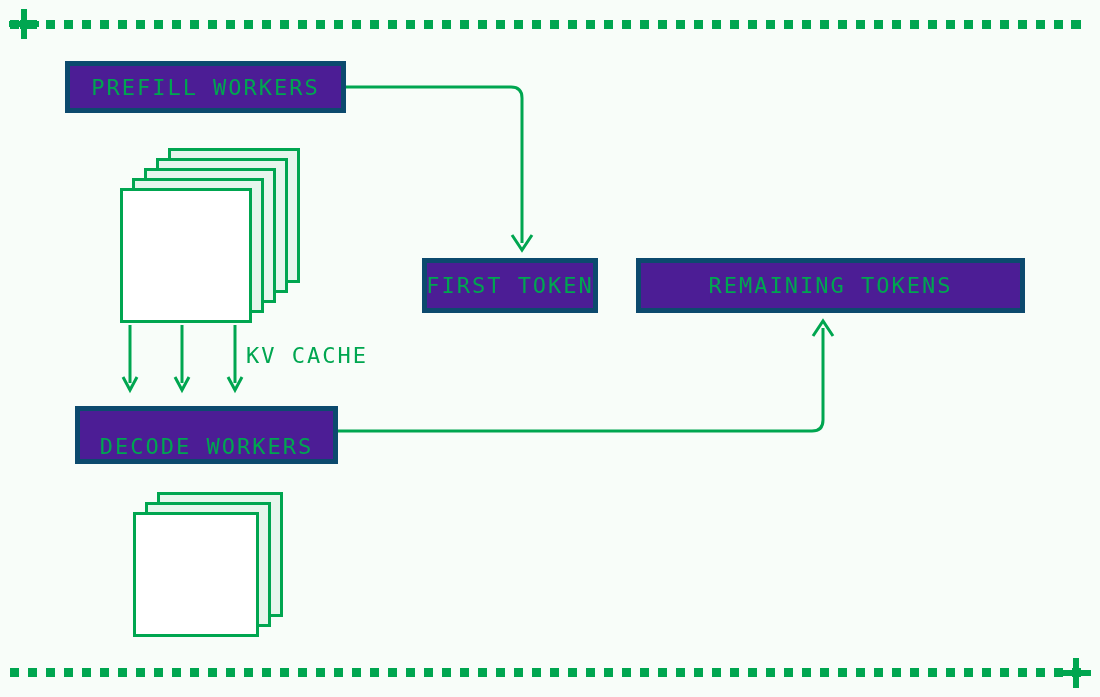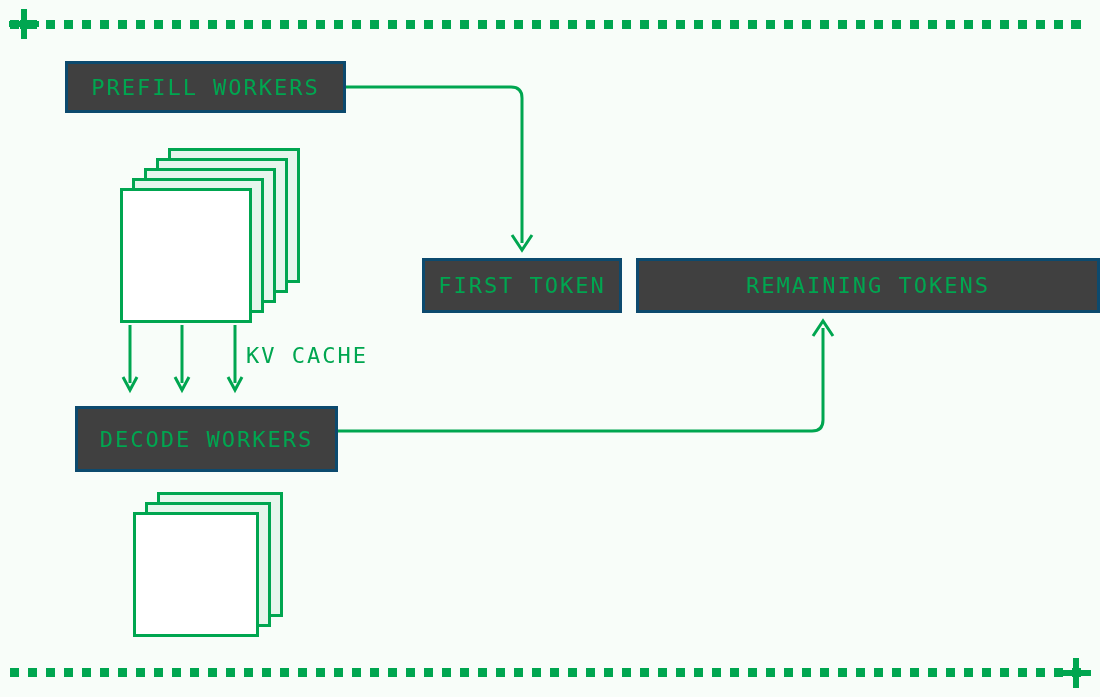--- a/index.html
+++ b/index.html
@@ -63,39 +63,39 @@
   .corner-cross::after {
     top: 0; left: 12px; width: 6px; height: 30px;
   }
   .cross-tl { left: 9px; top: 9px; }
   .cross-br { left: 1061px; top: 658px; }
 
   
   .box {
     position: absolute;
     box-sizing: border-box;
-    background: #404040;
-    border: 3px solid #0c4a6e;
+    background: #4c1d95;
+    border: 5px solid #0c4a6e;
     display: flex;
     align-items: center;
     justify-content: center;
     color: #00a650;
     letter-spacing: 1px;
     white-space: nowrap;
   }
   .box .box-label {
     color: #00a650;
     font-size: 22px;
     letter-spacing: 2px;
   }
 
   #box-prefill   { left: 65px;  top: 61px;  width: 281px; height: 52px; }
-  #box-decode    { left: 75px;  top: 406px; width: 263px; height: 66px; }
-  #box-first     { left: 422px; top: 258px; width: 200px; height: 55px; }
-  #box-remaining { left: 636px; top: 258px; width: 464px; height: 55px; }
+  #box-decode    { left: 75px;  top: 406px; width: 263px; height: 58px; align-items: flex-end; }
+  #box-first     { left: 422px; top: 258px; width: 176px; height: 55px; }
+  #box-remaining { left: 636px; top: 258px; width: 389px; height: 55px; }
 
   
   .stack { position: absolute; }
   .card {
     position: absolute;
     box-sizing: border-box;
     border: 3px solid #00a650;
     background: #e6f6ec;
   }
   .card-front { background: #ffffff; }

